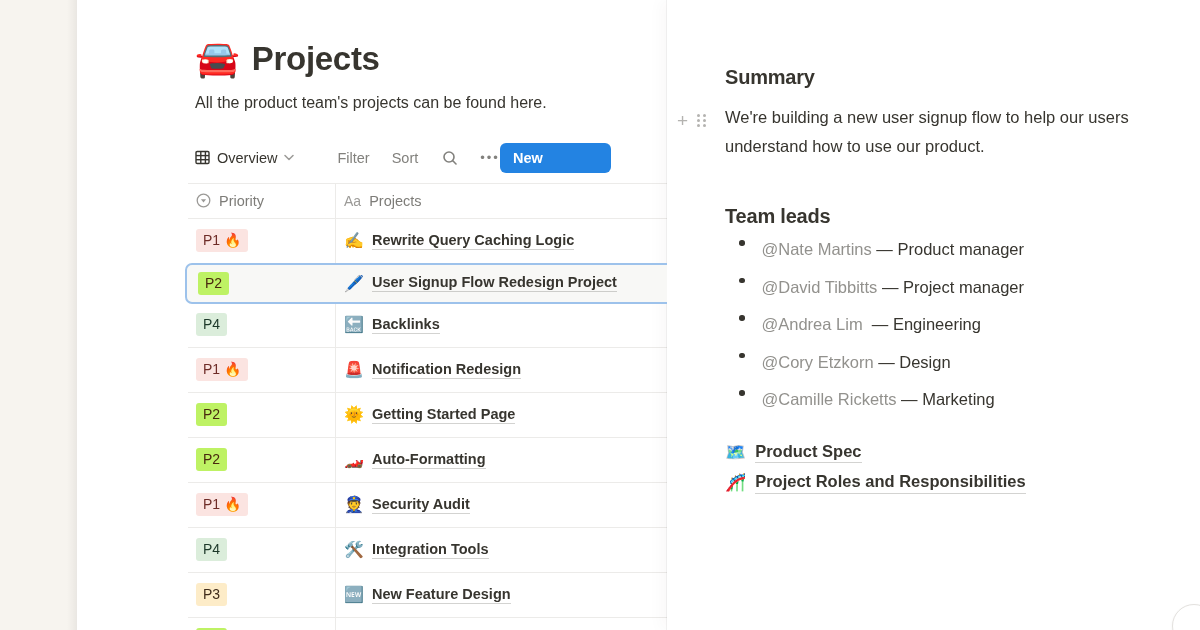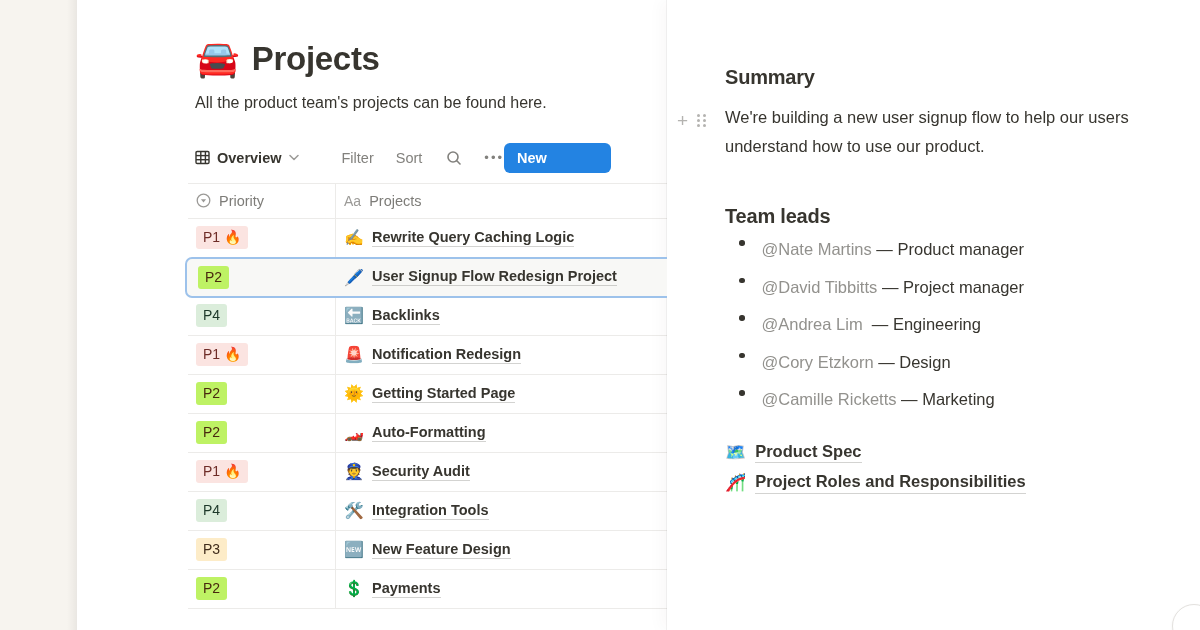--- a/index.html
+++ b/index.html
@@ -21,42 +21,42 @@
   .page-title-row { display:flex; align-items:center; gap:12px; }
   .page-title-icon { font-size:36px; line-height:1; }
   .page-title { font-size:33px; font-weight:700; letter-spacing:-0.3px; color:#37352F; }
 
   .page-desc { margin-top:13px; width:352px; font-size:16px; line-height:1.47; color:#37352F; }
 
   
   .toolbar { margin-top:27px; height:32px; display:flex; align-items:center; width:472px; padding-right:56px; }
   .view-switcher { display:flex; align-items:center; gap:7px; cursor:pointer; }
   .grid-icon svg { display:block; }
-  .view-label { font-size:14.5px; font-weight:700; color:#37352F; }
+  .view-label { font-size:14.5px; font-weight:400; color:#37352F; }
   .chev { color:#9B9A97; display:flex; align-items:center; }
   .tb-btn { font-size:14.5px; color:#82817D; margin-left:43px; cursor:pointer; }
   .search-btn { margin-left:24px; display:flex; align-items:center; cursor:pointer; }
   .more-btn { margin-left:22px; color:#82817D; font-size:13px; letter-spacing:2px; cursor:pointer; }
   .new-btn { margin-left:auto; height:30px; background:#2383E2; border-radius:6px; display:flex;
     align-items:stretch; overflow:hidden; cursor:pointer; border:none;gap:42px; }
   .new-btn-label { color:#fff; font-size:14.5px; font-weight:600; display:flex; align-items:center;
     padding:0 12px 0 13px; }
   .new-btn-split { width:1px; background:rgba(0,0,0,0.18); }
   .new-btn-caret { display:flex; align-items:center; padding:0 9px; }
 
   
   .dbtable { margin:9px 0 0 -7px; width:479px; font-size:14.5px; position:relative; }
   .thead { display:flex; height:36px; border-top:1px solid #ECEBE9; border-bottom:1px solid #ECEBE9;
     color:#7D7C78; }
   .th { display:flex; align-items:center; gap:8px; padding-left:8px; }
   .th-priority { width:148px; border-right:1px solid #ECEBE9; }
   .th-projects { flex:1; }
   .aa-icon { color:#9B9A97; font-size:14px; }
 
-  .row { display:flex; height:39px; align-items:center; border-bottom:1px solid #ECEBE9; position:relative; }
+  .row { display:flex; height:45px; align-items:center; border-bottom:1px solid #ECEBE9; position:relative; }
   .cell { display:flex; align-items:center; align-self:stretch; }
   .cell-priority { width:148px; border-right:1px solid #ECEBE9; padding-left:8px; }
   .cell-title { flex:1; padding-left:8px; gap:8px; }
   .badge { display:inline-block; padding:2px 7px; border-radius:3px; font-size:14px; line-height:19px;
     white-space:nowrap; }
   .tag-red    { background:#FBE4E1; color:#6E2C27; }
   .tag-orange { background:#bef264; color:#49290E; }
   .tag-green  { background:#DBEDDB; color:#1C3829; }
   .tag-yellow { background:#FDECC8; color:#402C1B; }
   .row-icon { font-size:16px; width:20px; text-align:center; }

